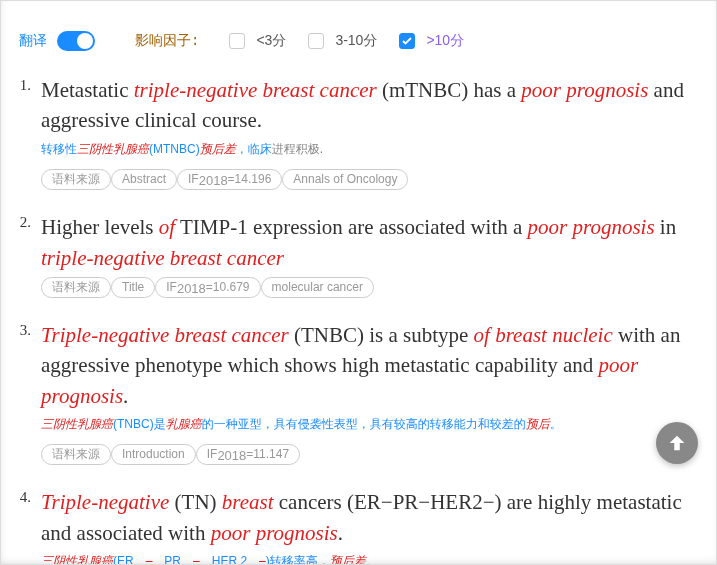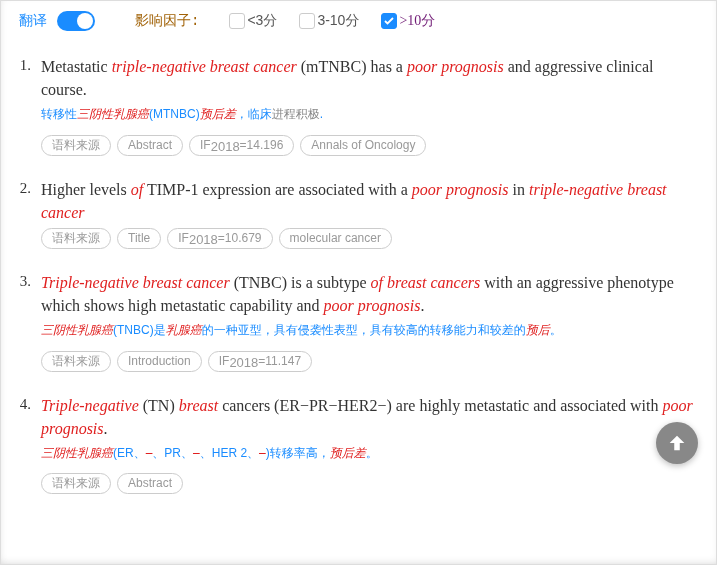--- a/index.html
+++ b/index.html
@@ -14,73 +14,74 @@
     box-shadow: inset 0 -4px 8px -4px rgba(0,0,0,0.15), inset 4px 0 8px -4px rgba(0,0,0,0.05);
   }
   .topbar {
     display: flex;
     align-items: center;
     padding: 10px 18px 14px 18px;
     font-family: 'Microsoft YaHei', Arial, sans-serif;
     font-size: 14px;
     color: #333;
     gap: 10px;
+    margin-top: 20px;
   }
   .translate-label { color: #1a8cff; font-size: 14px; }
   .toggle {
     width: 38px; height: 20px; background: #1a8cff; border-radius: 10px;
     position: relative; cursor: pointer; margin-right: 30px;
   }
   .toggle::after {
     content: ''; position: absolute; right: 2px; top: 2px;
     width: 16px; height: 16px; background: #fff; border-radius: 50%;
   }
   .factor-label { color: #a16207; margin-right: 20px; font-family: Liberation Mono, monospace; }
-  .cbwrap { display: flex; align-items: center; gap: 2px; margin-right: 22px; cursor: pointer; }
+  .cbwrap { display: flex; align-items: center; gap: 11px; margin-right: 22px; cursor: pointer; }
   .cb {
     width: 16px; height: 16px; border: 1px solid #ccc; border-radius: 3px;
     display: flex; align-items: center; justify-content: center; background: #fff;
   }
   .cb.checked { background: #1a8cff; border-color: #1a8cff; }
   .cb.checked svg { display: block; }
   .cb svg { display: none; width: 10px; height: 10px; }
   .cbwrap span { color: #555; }
-  .cbwrap.checked span { color: #701a75; font-family: Liberation Serif, serif; }
+  .cbwrap.checked span { color: #8b5cf6; }
 
   .content { padding: 0 18px; }
   .item { display: flex; margin-top: 22px; }
   .item:first-child { margin-top: 10px; }
   .num {
     flex: 0 0 22px;
     font-family: Georgia, serif;
     font-size: 15px;
     color: #333;
     text-align: right;
     padding-right: 10px;
     line-height: 1.45;
   }
   .body { flex: 1; }
   .english {
     font-family: Georgia, 'Times New Roman', serif;
-    font-size: 16px;
+    font-size: 21px;
     color: #333;
     line-height: 1.45;
     margin-bottom: 4px;
   }
   .english em.hl { color: #e02020; font-style: italic; }
   .chinese {
     font-family: 'Microsoft YaHei', Arial, sans-serif;
     font-size: 12px;
     color: #1a8cff;
     line-height: 1.6;
     margin-bottom: 10px;
   }
   .chinese .hlred { color: #e02020; font-style: italic; }
   .chinese .greytxt { color: #888; font-style: normal; }
-  .tags { display: flex; flex-wrap: wrap; gap: 6px; }
+  .tags { display: flex; flex-wrap: wrap; }
   .tag {
     border: 1px solid #ccc;
     border-radius: 11px;
     padding: 1px 10px 2px 10px;
     font-family: 'Microsoft YaHei', Arial, sans-serif;
     font-size: 12px;
     color: #999;
     line-height: 16px;
   }
   .tag sub { font-size: 13px; vertical-align: baseline; position: relative; top: 2px; }
@@ -147,21 +148,21 @@
           <span class="tag">语料来源</span>
           <span class="tag">Title</span>
           <span class="tag">IF<sub>2018</sub>=10.679</span>
           <span class="tag">molecular cancer</span>
         </div>
       </div>
     </div>
     <div class="item">
       <div class="num">3.</div>
       <div class="body">
-        <div class="english"><em class="hl">Triple-negative breast cancer</em><span> (TNBC) is a subtype </span><em class="hl">of breast cancers</em><span> with an aggressive phenotype which shows high metastatic capability and </span><em class="hl">poor prognosis</em><span>.</span></div>
+        <div class="english"><em class="hl">Triple-negative breast cancer</em><span> (TNBC) is a subtype </span><em class="hl">of breast nucleic</em><span> with an aggressive phenotype which shows high metastatic capability and </span><em class="hl">poor prognosis</em><span>.</span></div>
         <div class="chinese"><span class="hlred">三阴性乳腺癌</span><span>(TNBC)是</span><span class="hlred">乳腺癌</span><span>的一种亚型，具有侵袭性表型，具有较高的转移能力和较差的</span><span class="hlred">预后</span><span>。</span></div>
         <div class="tags">
           <span class="tag">语料来源</span>
           <span class="tag">Introduction</span>
           <span class="tag">IF<sub>2018</sub>=11.147</span>
         </div>
       </div>
     </div>
     <div class="item">
       <div class="num">4.</div>

